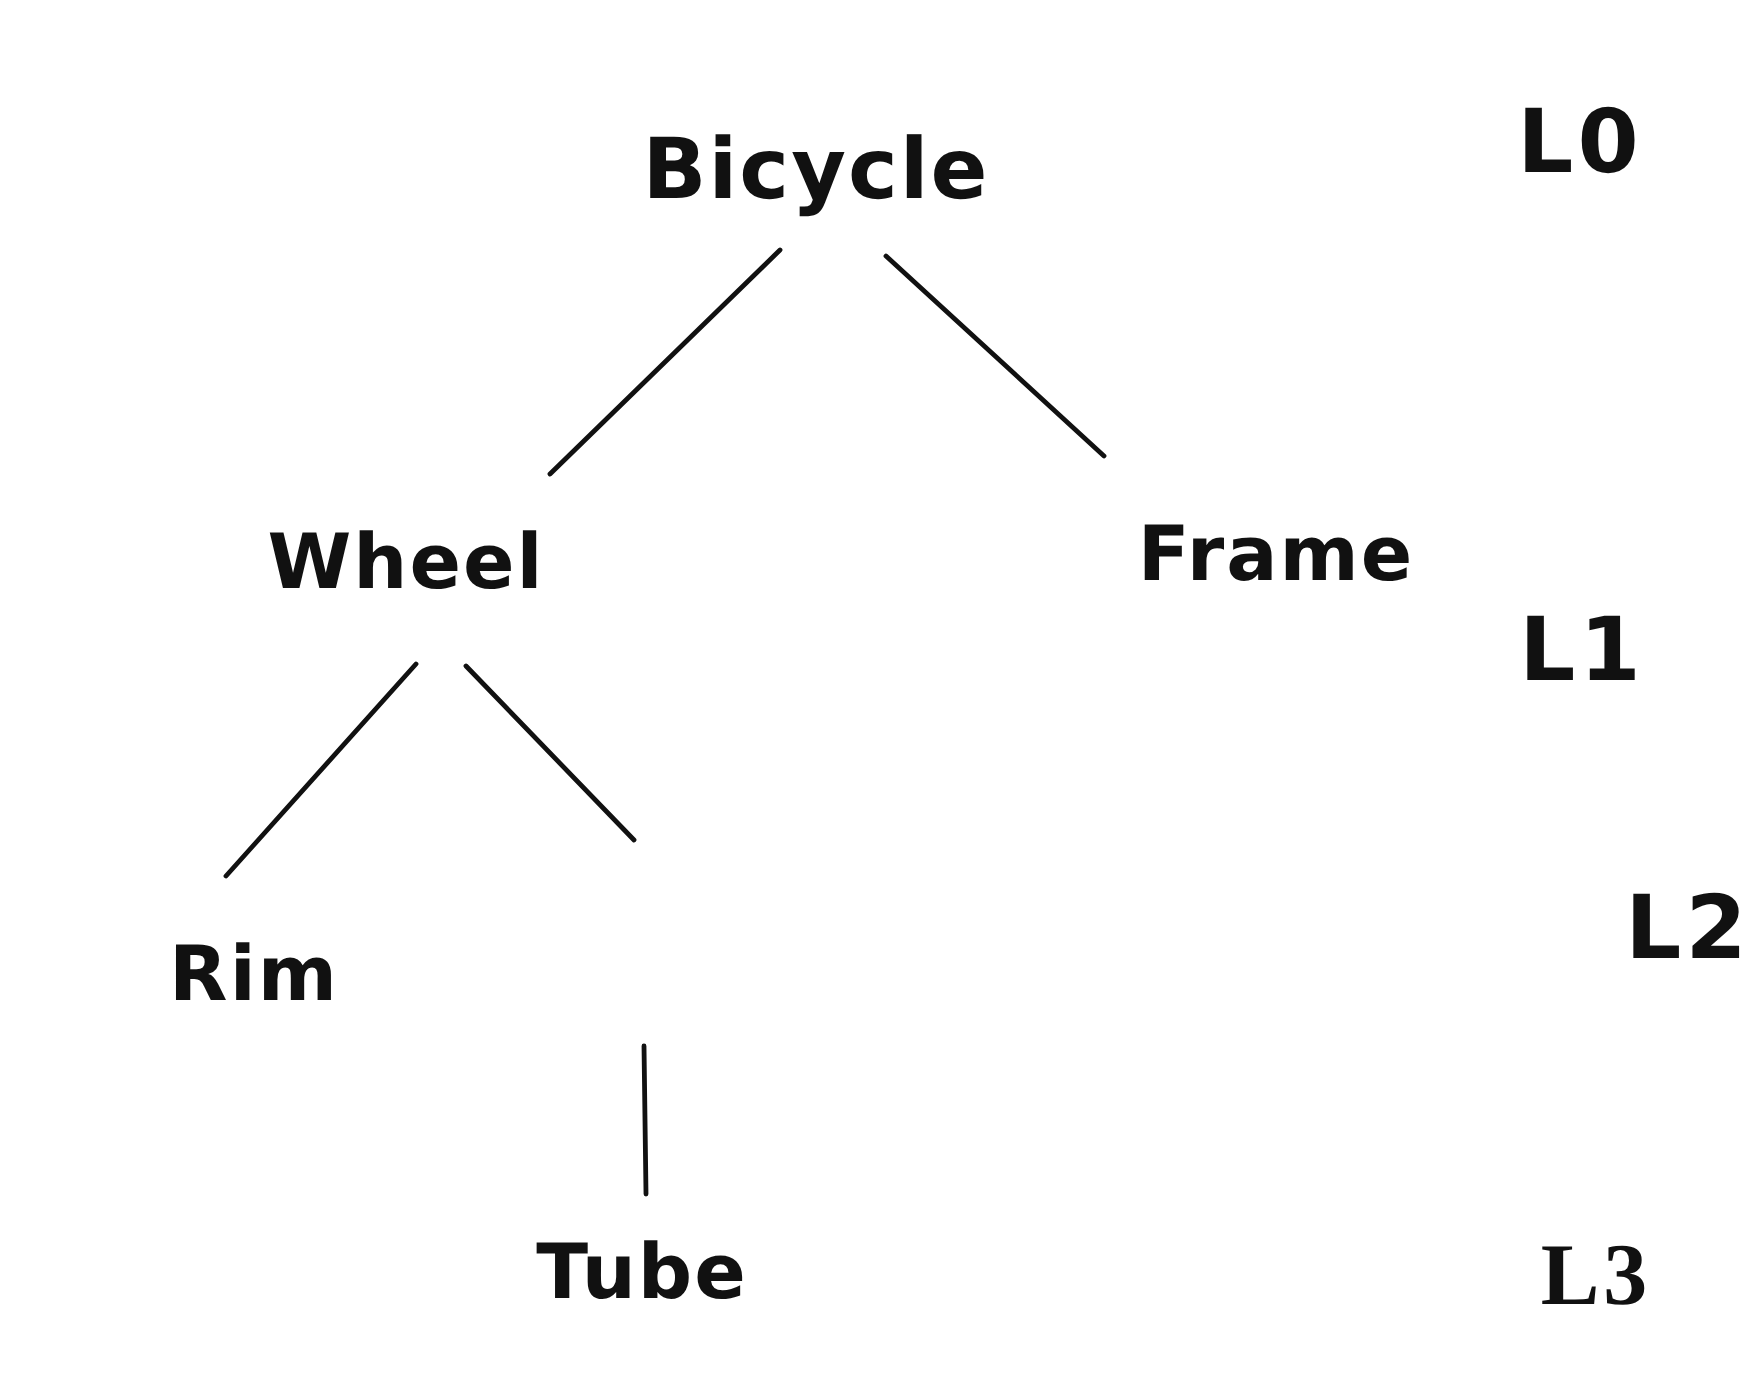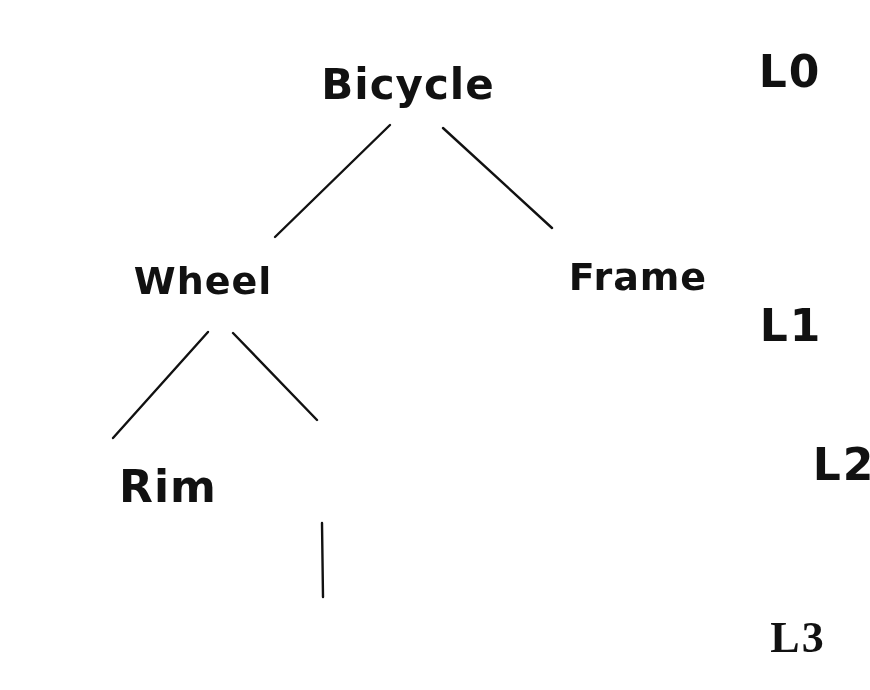--- a/index.html
+++ b/index.html
@@ -45,18 +45,19 @@
       <line x1="390" y1="125" x2="275" y2="237" stroke="#111111" stroke-width="2.4" stroke-linecap="round"></line>
       <line x1="443" y1="128" x2="552" y2="228" stroke="#111111" stroke-width="2.4" stroke-linecap="round"></line>
       <line x1="208" y1="332" x2="113" y2="438" stroke="#111111" stroke-width="2.4" stroke-linecap="round"></line>
       <line x1="233" y1="333" x2="317" y2="420" stroke="#111111" stroke-width="2.4" stroke-linecap="round"></line>
       <line x1="322" y1="523" x2="323" y2="597" stroke="#111111" stroke-width="2.4" stroke-linecap="round"></line>
     </svg>
 
 <div class="node-label" style="left: 408px; top: 85px; font-size: 42px;">Bicycle</div>
     <div class="node-label" style="left: 638px; top: 277px; font-size: 38px;">Frame</div>
     <div class="node-label" style="left: 203px; top: 281px; font-size: 38px;">Wheel</div>
-    <div class="node-label" style="left: 127px; top: 487px; font-size: 44px; margin-left: 41px;">Rim</div>
+    <div class="node-label" style="left: 127px; top: 487px; font-size: 38px;">Rim</div>
+    <div class="node-label" style="left: 321px; top: 636px; font-size: 38px;">Tube</div>
     <div class="level-label" style="left: 790px; top: 72px;">L0</div>
     <div class="level-label" style="left: 791px; top: 286px; margin-top: 40px;">L1</div>
     <div class="level-label" style="left: 798px; top: 465px; margin-left: 46px;">L2</div>
     <div class="level-label" style="left: 798px; top: 638px; font-family: Liberation Serif, serif;">L3</div>
   </div>
 
 </body></html>

